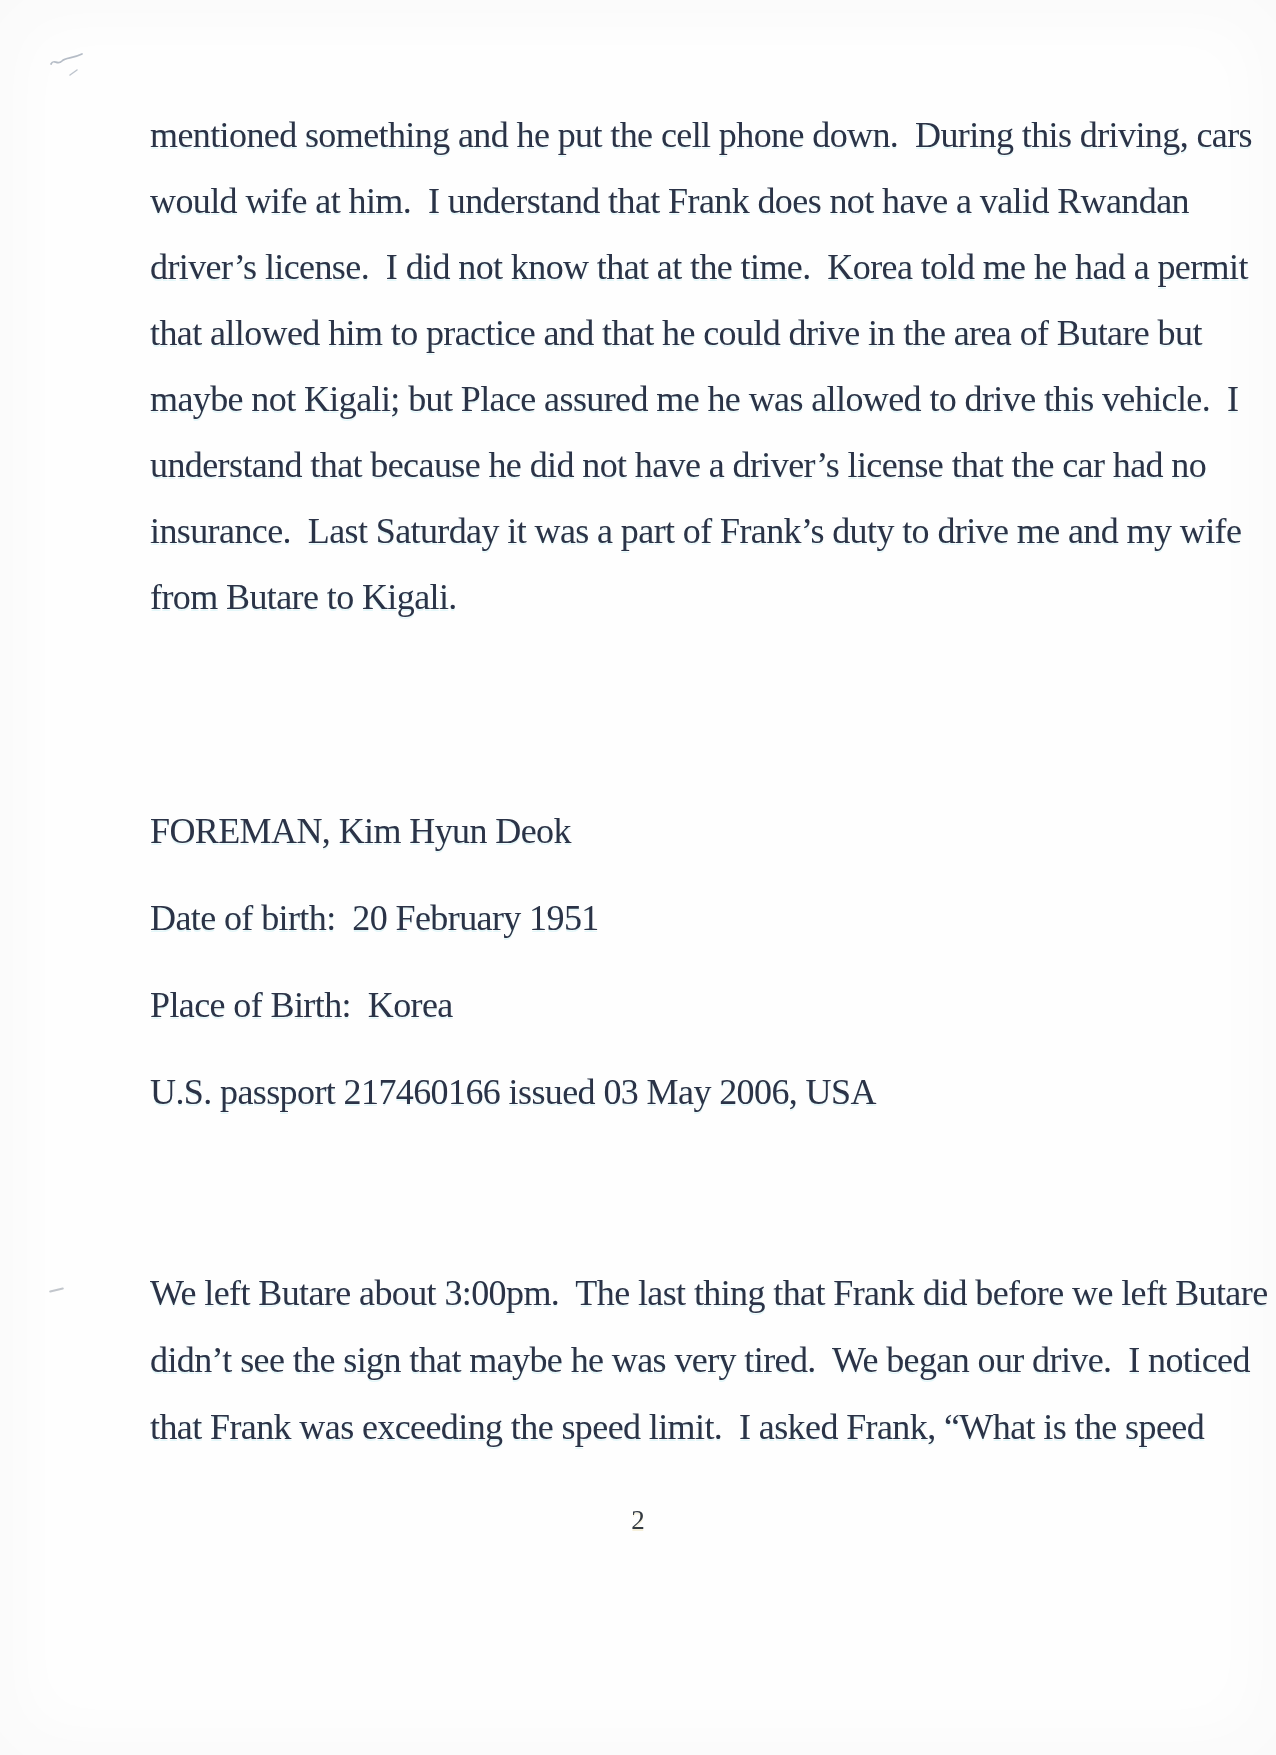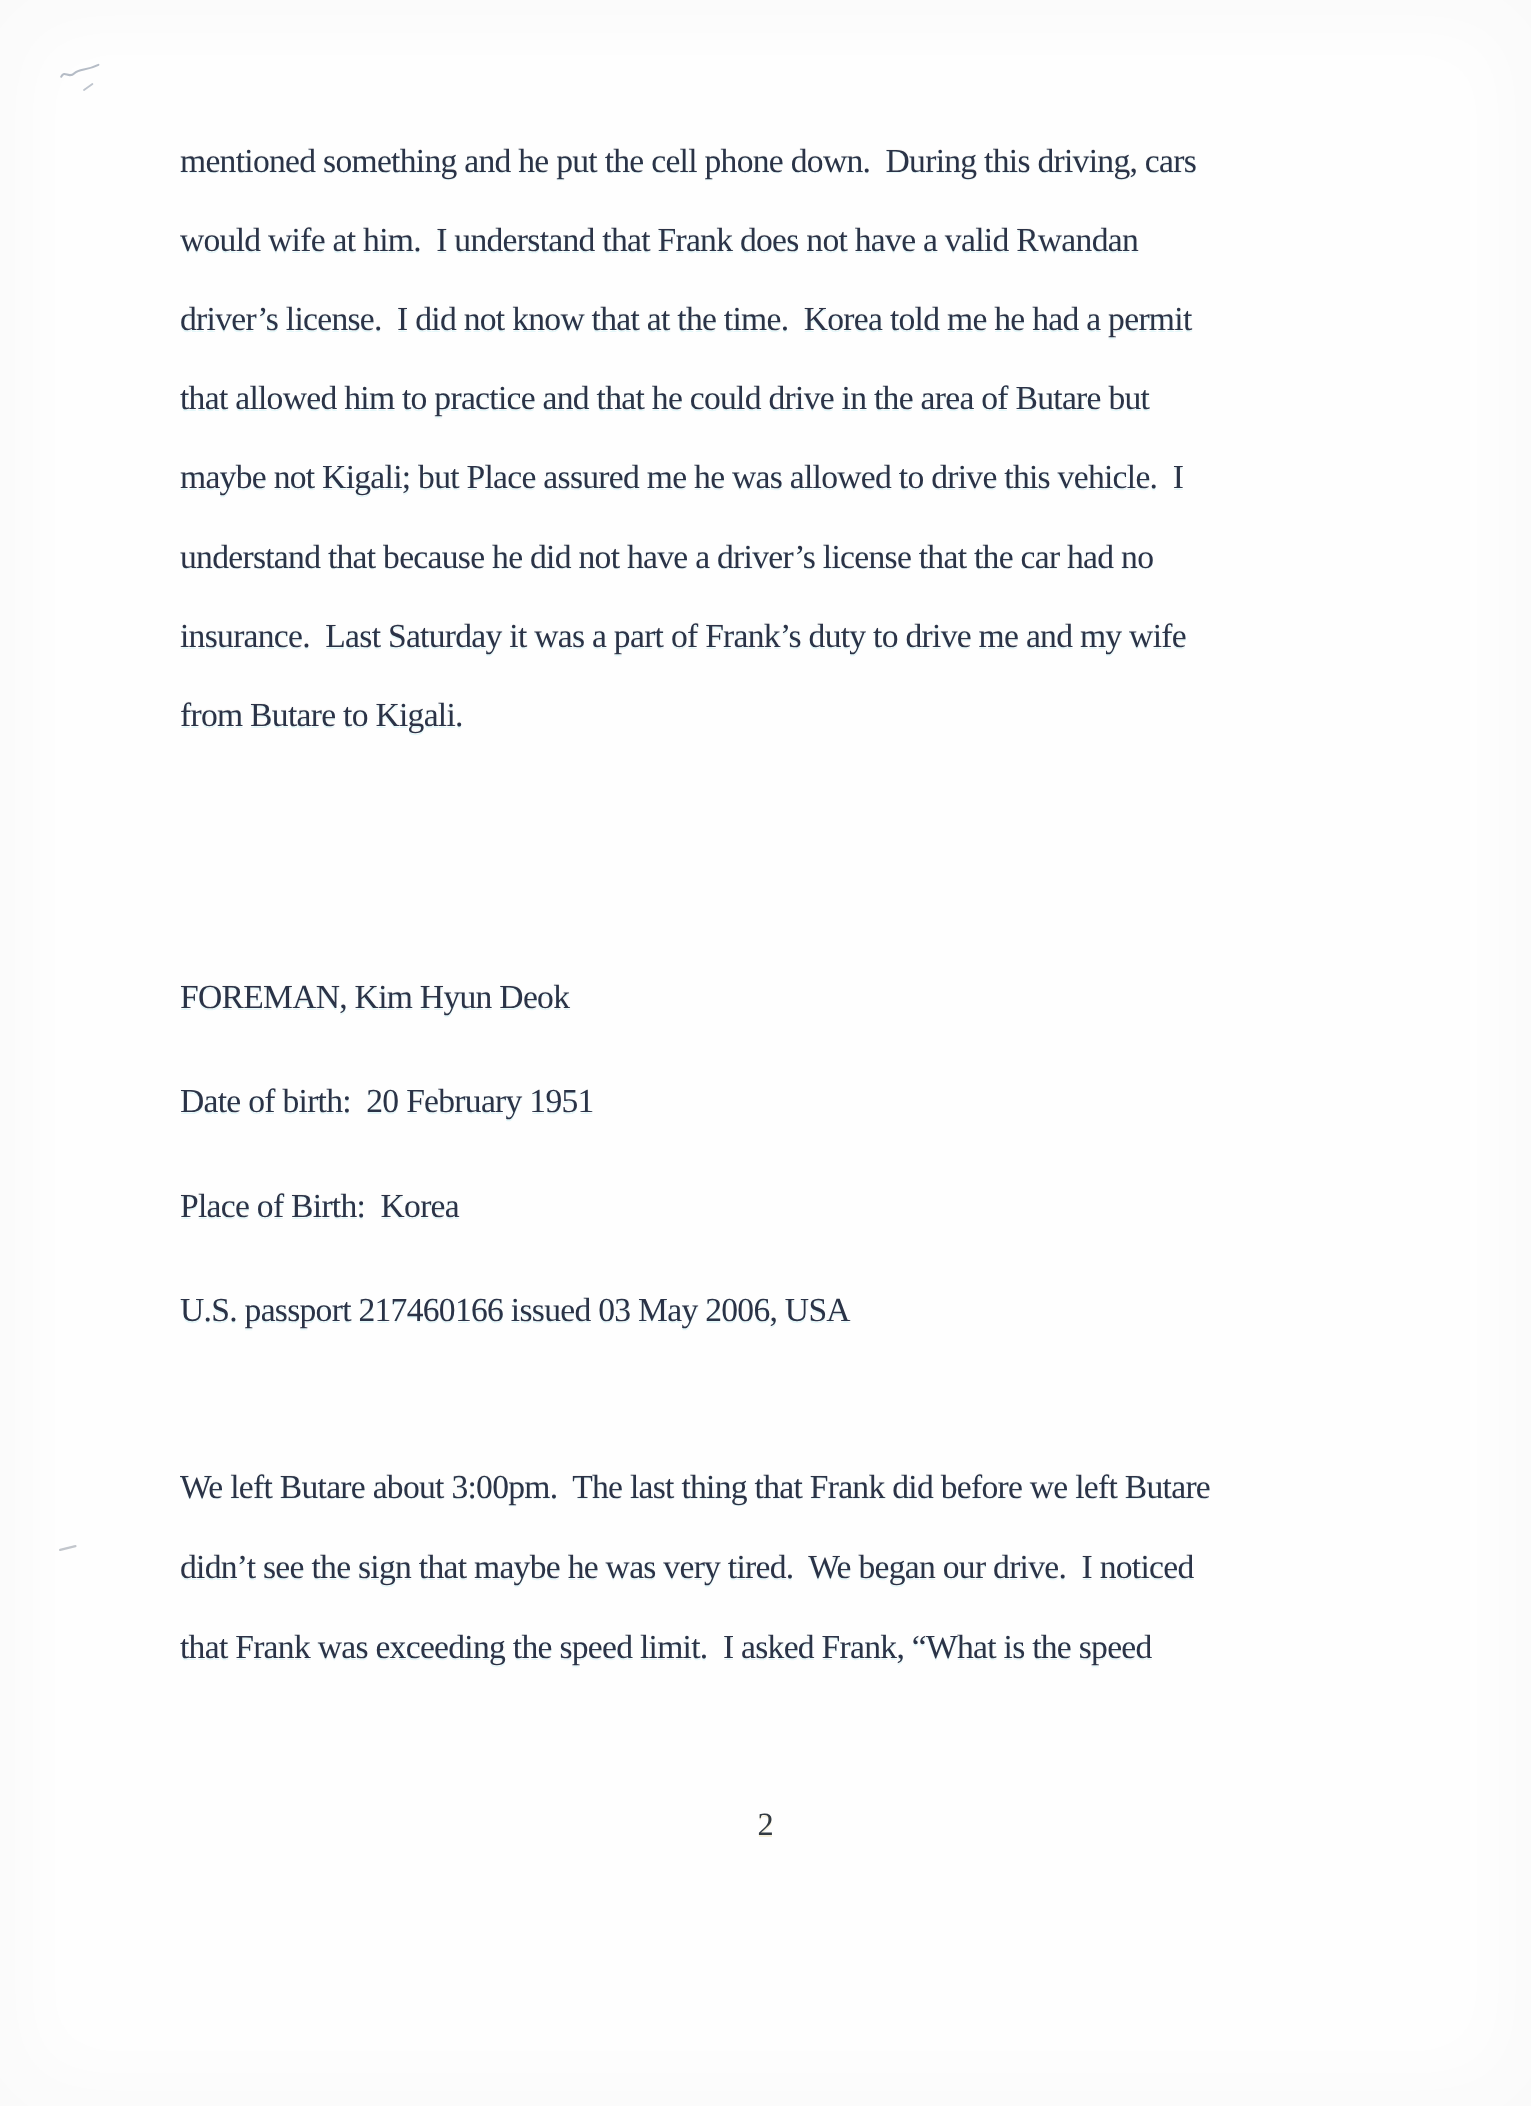--- a/index.html
+++ b/index.html
@@ -18,30 +18,30 @@
     font-family: "Liberation Serif", "DejaVu Serif", serif;
     color: #2b3347;
   }
   .para {
     position: absolute;
     left: 150px;
     width: 1010px;
   }
   .line {
     white-space: pre;
-    font-size: 28px;
+    font-size: 36px;
     letter-spacing: -0.6px;
     
     text-shadow: 0 1.5px 0 rgba(0, 190, 210, 0.10), 0 -0.5px 0 rgba(150, 110, 70, 0.06);
   }
   .p1 { top: 102px; }
   .p1 .line { line-height: 66px; }
   .details { top: 788px; }
   .details .line { line-height: 87px; }
-  .p2 { top: 1206px; }
+  .p2 { top: 1260px; }
   .p2 .line { line-height: 67px; }
   .page-number {
     position: absolute;
     top: 1487px;
     left: 0;
     width: 1276px;
     text-align: center;
     font-size: 27px;
     line-height: 66px;
     color: #333a42;

